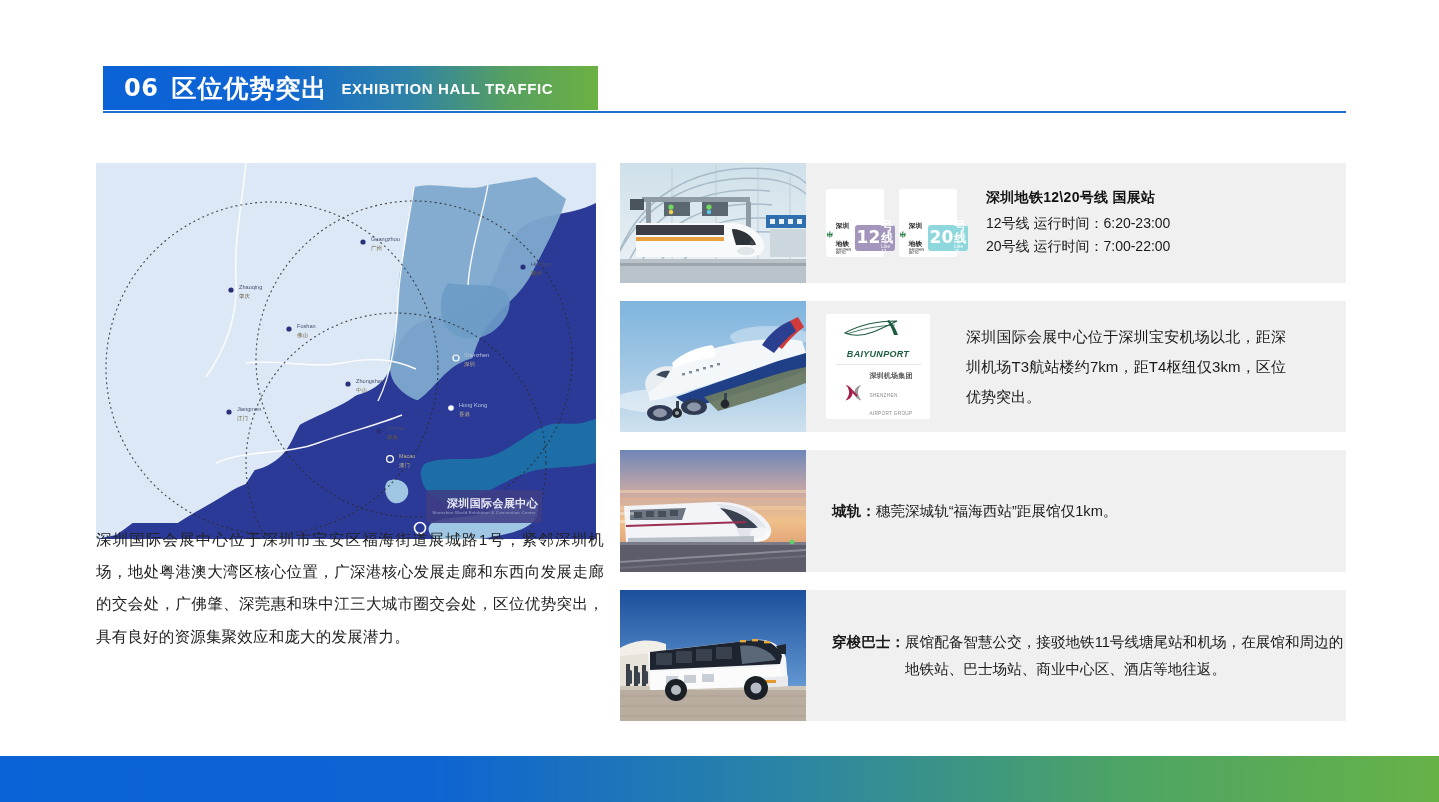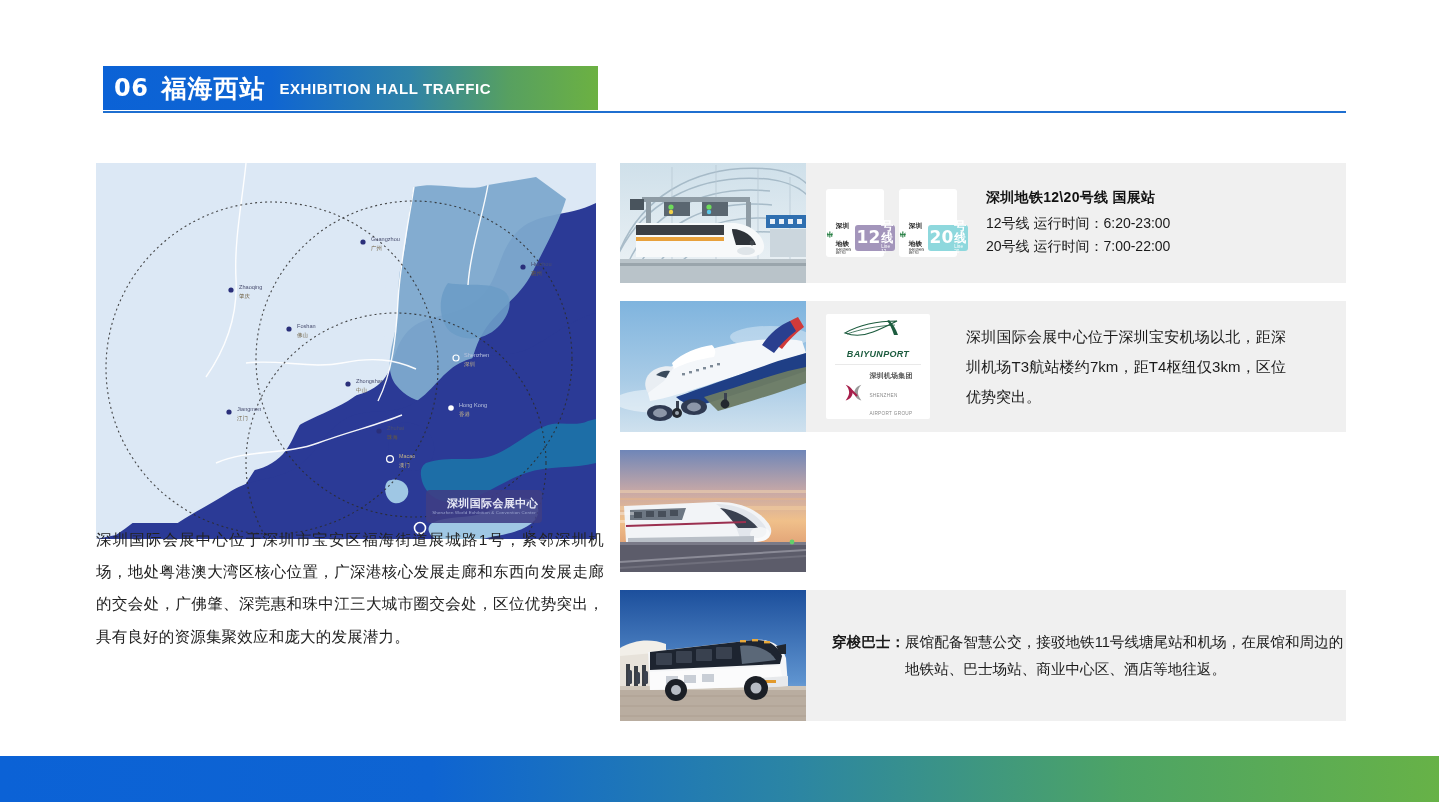--- a/index.html
+++ b/index.html
@@ -9,21 +9,21 @@
     background:#ffffff;
     font-family:"Liberation Sans","DejaVu Sans",sans-serif;
     -webkit-font-smoothing:antialiased;
   }
 
   
   .header-row{position:absolute;left:0;top:66px;width:1439px;height:46px;}
   .header-tag{
     position:absolute;left:103px;top:0;width:495px;height:44px;
     background:linear-gradient(90deg,#0b62d6 0%,#0f65d2 34%,#2f83a7 62%,#57a060 82%,#6cb142 100%);
-    display:flex;align-items:center;padding-left:11px;box-sizing:border-box;text-align:right;
+    display:flex;align-items:center;padding-left:21px;box-sizing:border-box;text-align:right;
   }
   .tag-num{
     color:#ffffff;font-size:24px;font-weight:bold;letter-spacing:0.5px;
     font-family:"DejaVu Sans",sans-serif;line-height:1;
   }
   .tag-cn{
     color:#ffffff;font-size:25px;font-weight:bold;margin-left:13px;line-height:1;
     letter-spacing:1px;
   }
   .tag-en{
@@ -133,21 +133,21 @@
     position:absolute;left:0;bottom:0;width:1439px;height:46px;
     background:linear-gradient(90deg,#0b62d6 0%,#0e64d2 30%,#2b85a4 55%,#4da465 78%,#67b247 100%);
   }
 </style>
 </head>
 <body>
 
 <div class="header-row">
   <div class="header-tag">
     <span class="tag-num">06</span>
-    <span class="tag-cn">福海西站</span>
+    <span class="tag-cn">区位优势突出</span>
     <span class="tag-en">EXHIBITION HALL TRAFFIC</span>
   </div>
 </div>
 <div class="header-rule"></div>
 
 <div class="map-box">
   <svg class="map-svg" viewBox="0 0 500 376">
     <rect x="0" y="0" width="500" height="376" fill="#2b3a96"></rect>
 
     <path d="M0,0 L500,0 L500,40 C470,55 440,48 420,70 C400,92 404,120 380,138
@@ -495,20 +495,26 @@
 
         <path d="M8,88 L134,86 L134,92 L8,92 Z" fill="#b9bfc7"></path>
 
         <g opacity="0.35">
           <rect x="0" y="62" width="14" height="3" fill="#ffffff"></rect>
           <rect x="0" y="70" width="10" height="3" fill="#ffffff"></rect>
         </g>
         <circle cx="172" cy="92" r="2.4" fill="#63d06a"></circle>
       </svg>
     </div>
+    <div class="card-body">
+      <div class="simple-text hang">
+        <span class="hang-label">城轨：</span>
+        <span class="hang-body">穗莞深城轨“福海西站”距展馆仅1km。</span>
+      </div>
+    </div>
   </div>
 
   <div class="card c4">
     <div class="card-media">
       <svg viewBox="0 0 186 131" width="186" height="131">
         <defs>
           <linearGradient id="sky4" x1="0" y1="0" x2="0" y2="1">
             <stop offset="0%" stop-color="#1c4f9c"></stop>
               <stop offset="70%" stop-color="#5e93cf"></stop>
             <stop offset="100%" stop-color="#b9cfe4"></stop>

